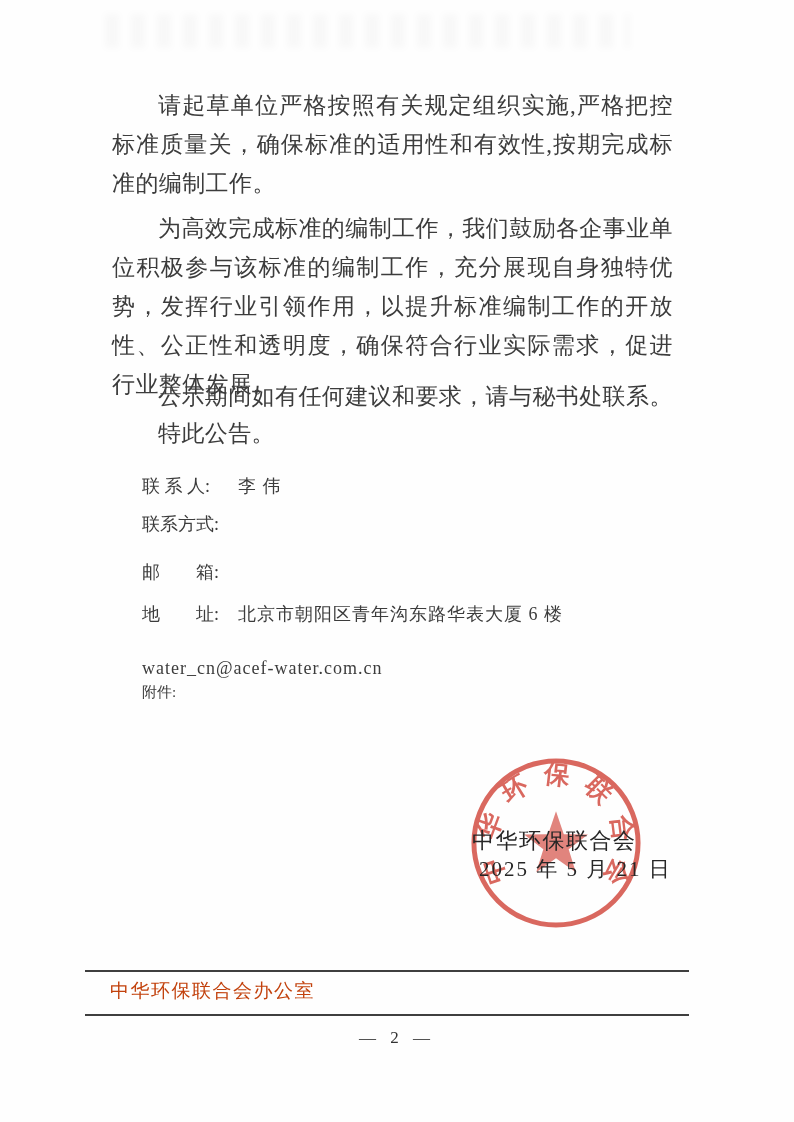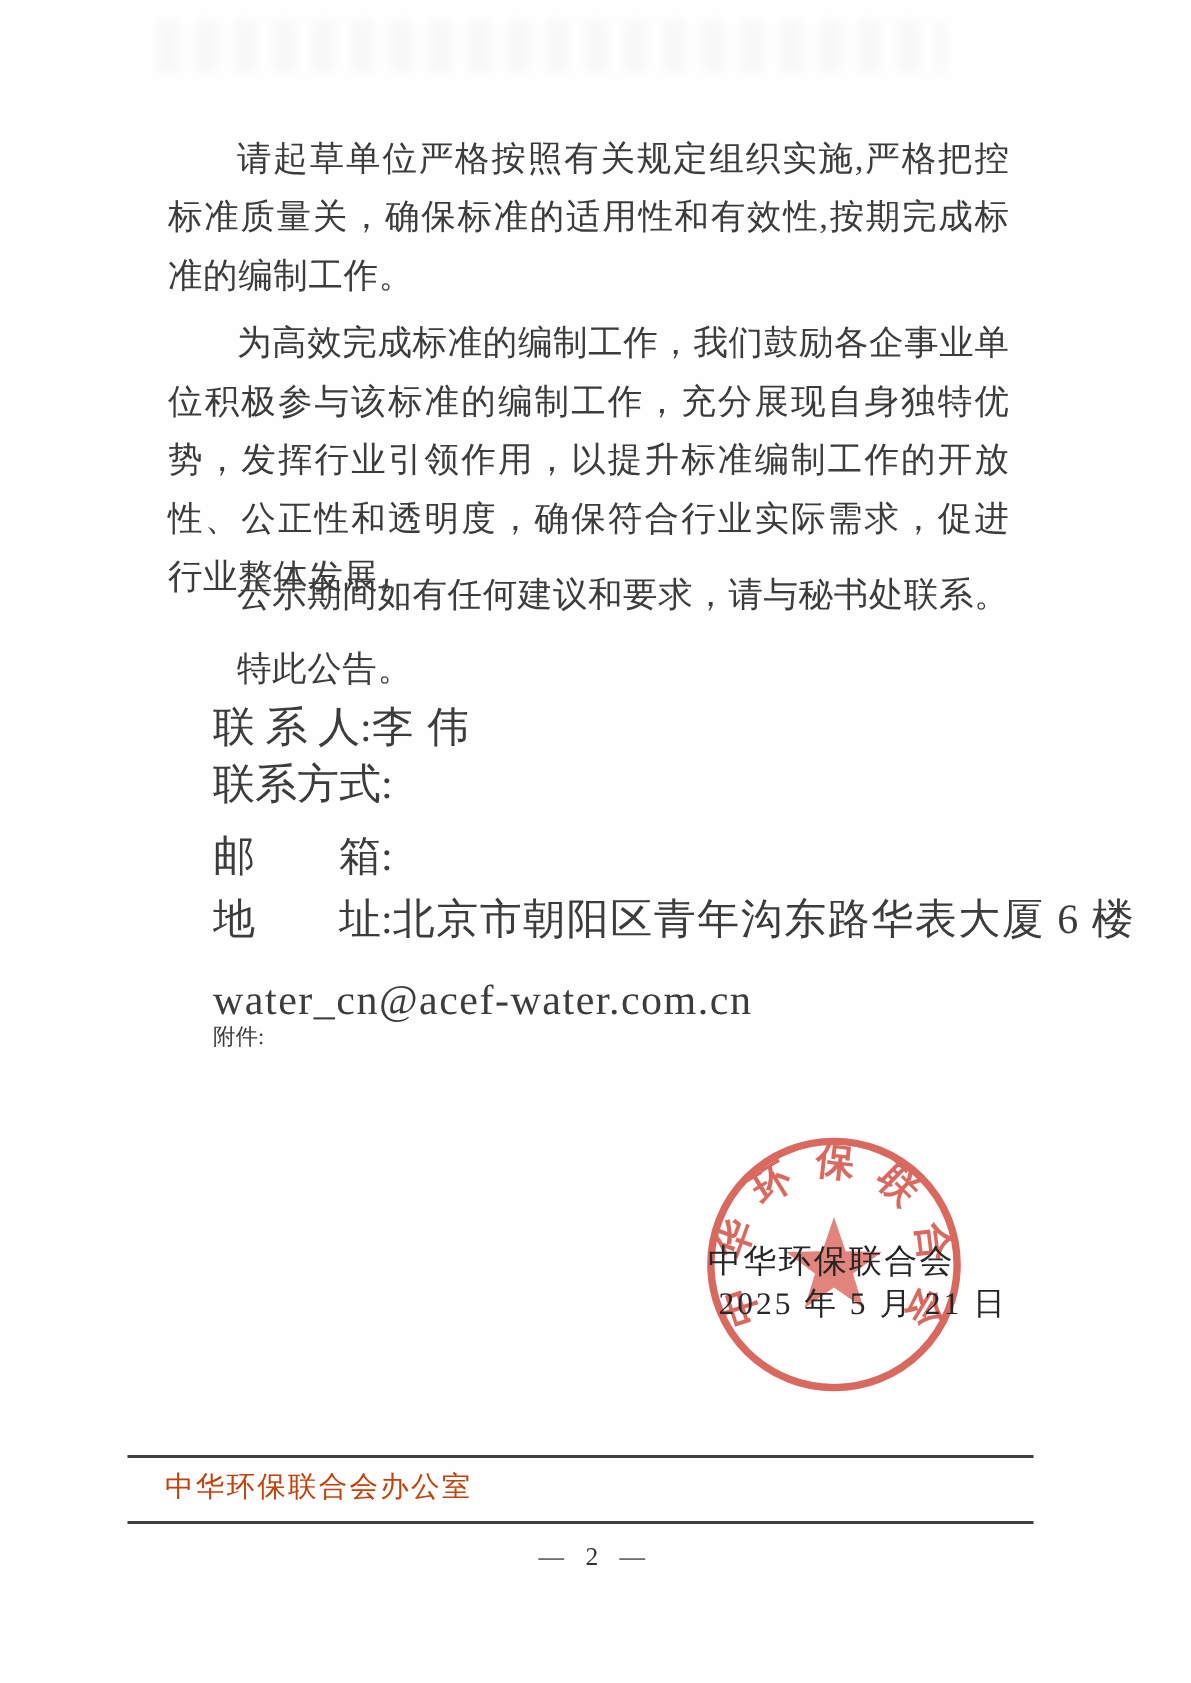--- a/index.html
+++ b/index.html
@@ -19,25 +19,25 @@
   }
   .para{
     position:absolute;left:112px;width:561px;
     font-size:23px;line-height:39px;
     text-align:justify;text-justify:inter-ideograph;
     text-indent:2em;letter-spacing:.4px;color:#3c3c3c;
   }
   .p1{top:86px;}
   .p2{top:209px;}
   .p3{top:377px;}
-  .p4{top:414px;margin-top:12px;}
+  .p4{top:414px;}
   .contact-row{
     position:absolute;left:142px;width:540px;
     display:flex;align-items:baseline;
-    font-size:28px;line-height:30px;color:#3c3c3c;
+    font-size:18px;line-height:30px;color:#3c3c3c;
   }
   .contact-label{flex:0 0 96px;white-space:pre;}
   .contact-value{letter-spacing:1px;white-space:pre;}
   .c1{top:471px;} .c2{top:509px;} .c3{top:557px;flex-direction:column;} .c4{top:599px;}
   .attach-label{
     position:absolute;left:142px;top:650px;
     font-size:15px;line-height:30px;color:#3c3c3c;white-space:pre;margin-top:27px;
   }
   .attach-text{
     position:absolute;left:180px;top:646px;width:496px;

